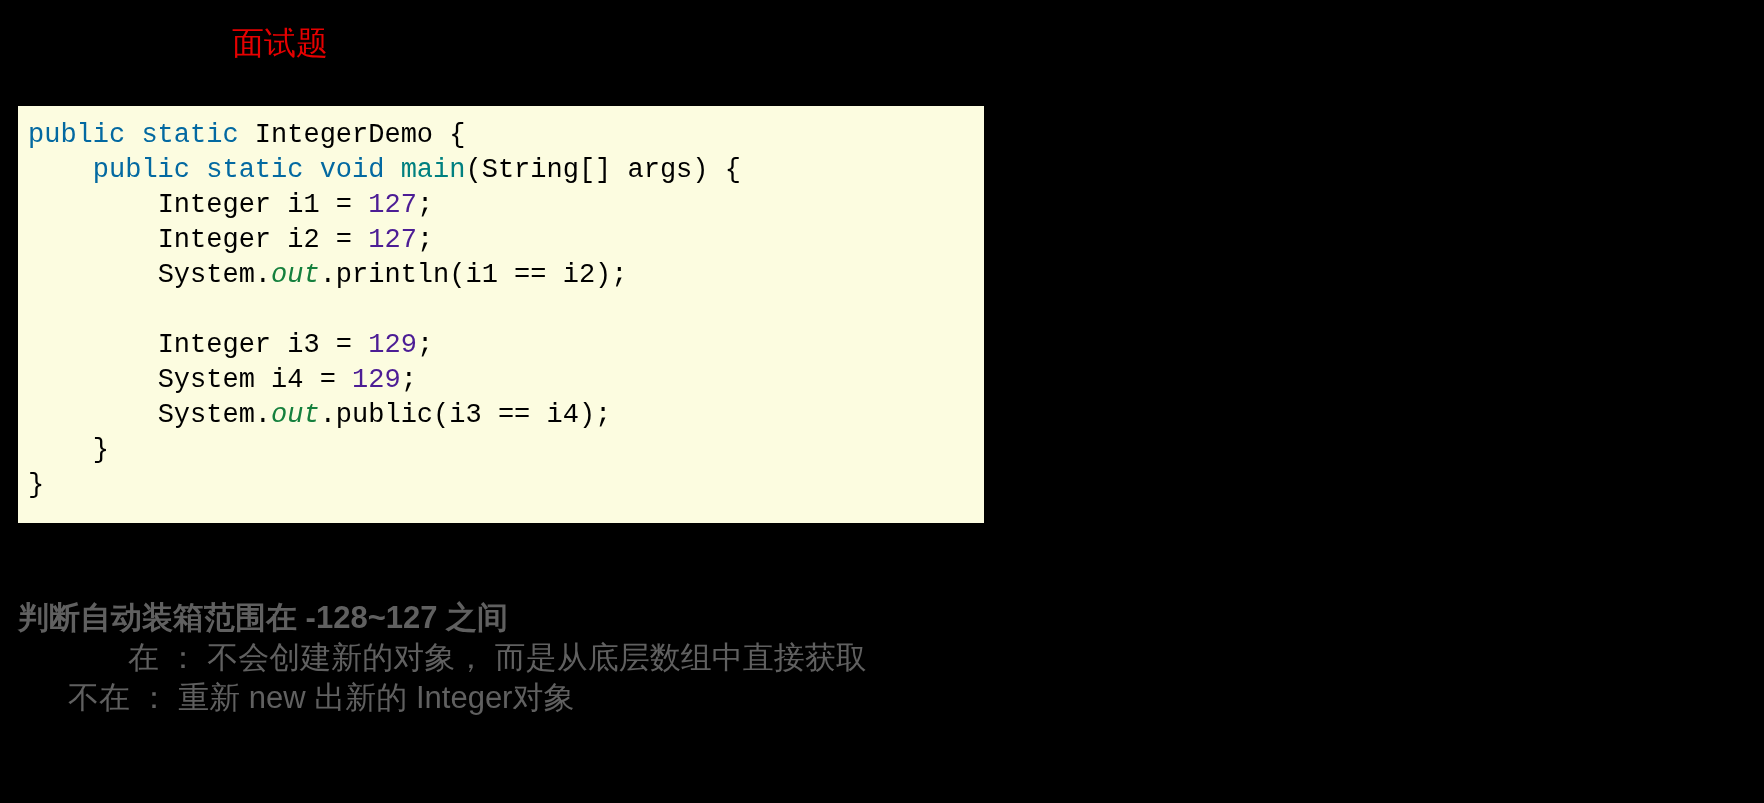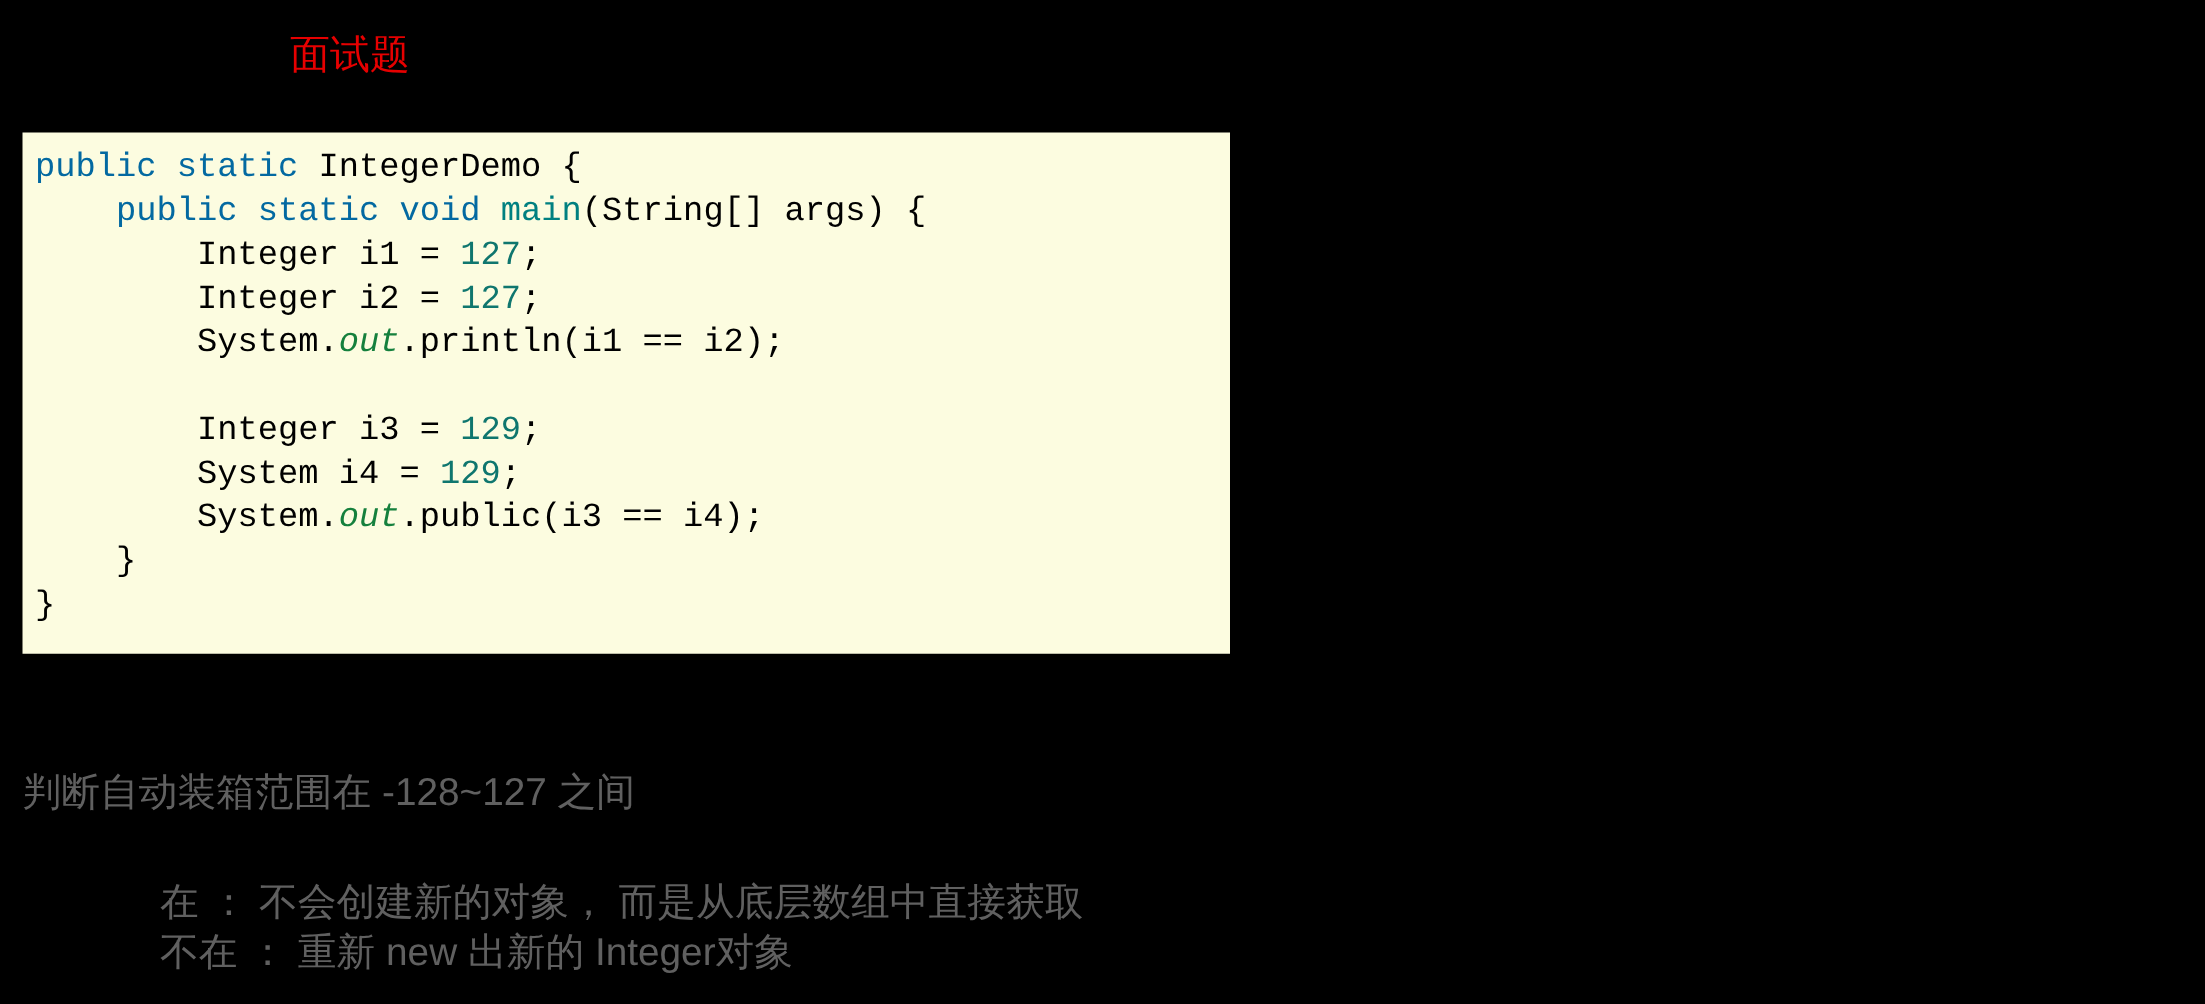--- a/index.html
+++ b/index.html
@@ -30,39 +30,39 @@
       padding: 12px 10px 20px 10px;
       font-family: Consolas, "Courier New", monospace;
       font-size: 27px;
       line-height: 35px;
       color: #000;
       white-space: pre;
     }
     .kw { color: #0369a1; }
     .fn { color: #008080; }
     .field { color: #15803d; font-style: italic; }
-    .num { color: #0f766e; }
+    .num { color: #4c1d95; }
     .explanation {
       position: absolute;
       left: 18px;
       top: 598px;
       color: #606060;
       font-size: 31px;
       line-height: 40px;
       font-family: "SimSun", "Microsoft YaHei", sans-serif;
     }
     .explanation .line1 {
-      margin-top: 16px;
+      margin-top: 0;
+      font-weight: bold;
     }
     .explanation .line2 {
       margin-left: 110px;
-      margin-top: 48px;
     }
     .explanation .line3 {
-      margin-left: 110px;
+      margin-left: 50px;
     }
   </style>
 </head>
 <body>
 
 <div class="title">面试题</div>
 
 <div class="code-block"><span class="kw">public</span> <span class="kw">static</span><span> IntegerDemo {</span>
 <span>    </span><span class="kw">public</span> <span class="kw">static</span> <span class="kw">void</span> <span class="fn">main</span><span>(String[] args) {</span>
 <span>        </span><span>Integer i1 = </span><span class="num">127</span><span>;</span>

